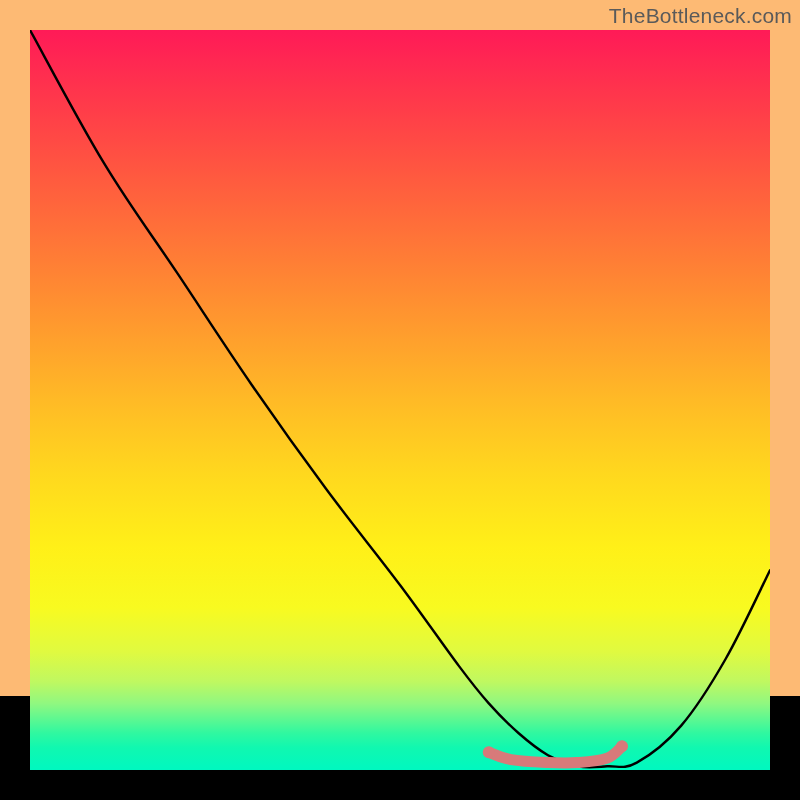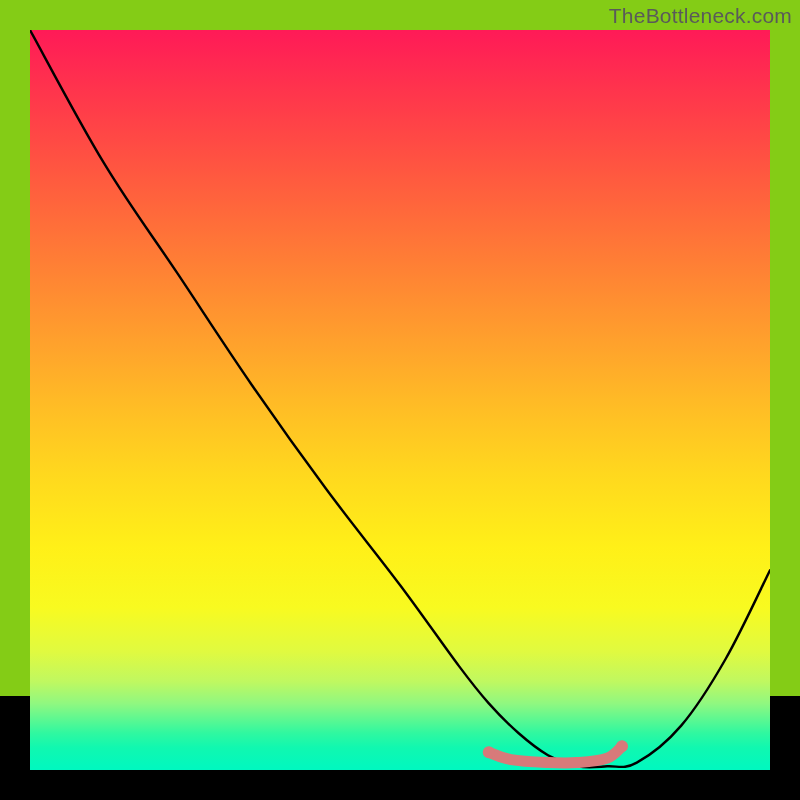--- a/index.html
+++ b/index.html
@@ -7,21 +7,21 @@
     padding: 0;
     width: 800px;
     height: 800px;
     background: #000;
     font-family: Arial, Helvetica, sans-serif;
   }
   .container {
     position: relative;
     width: 800px;
     height: 696px;
-    background: #84cc16;
+    background: #fdba74;
   }
   .watermark {
     position: absolute;
     top: 4px;
     right: 8px;
     font-size: 21px;
     font-weight: 500;
     color: #5a5a5a;
     letter-spacing: 0.2px;
     z-index: 10;

